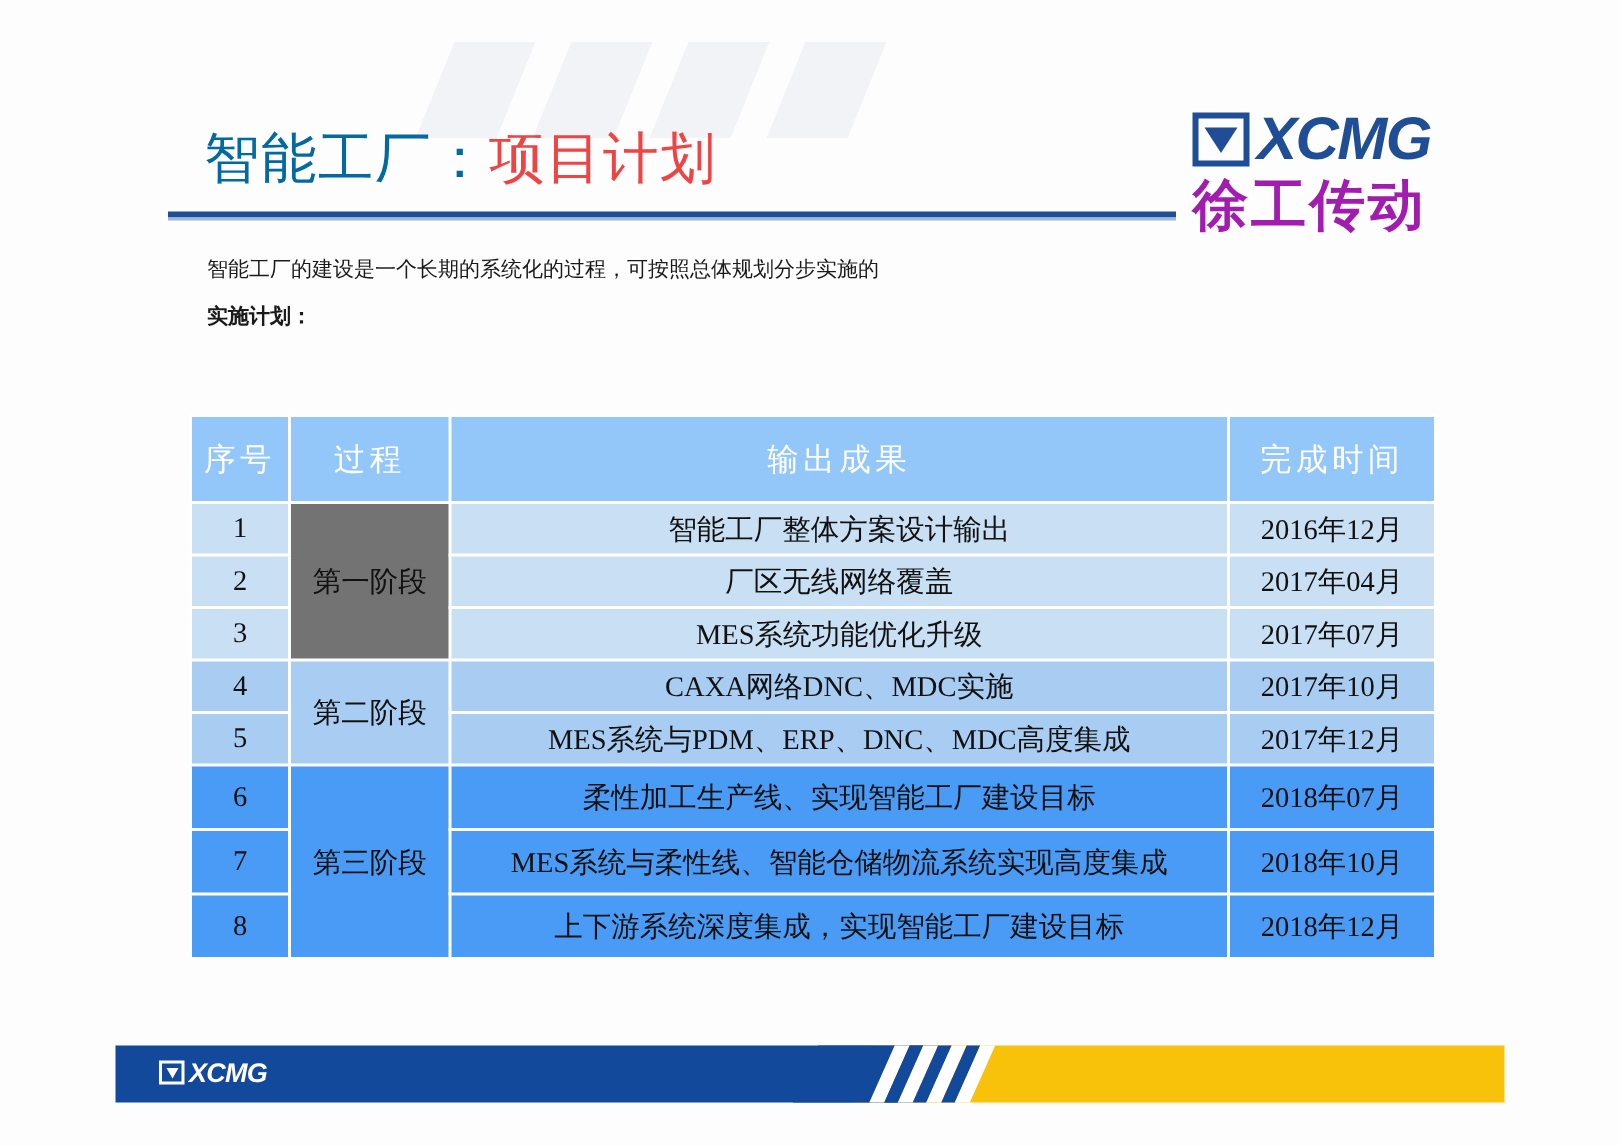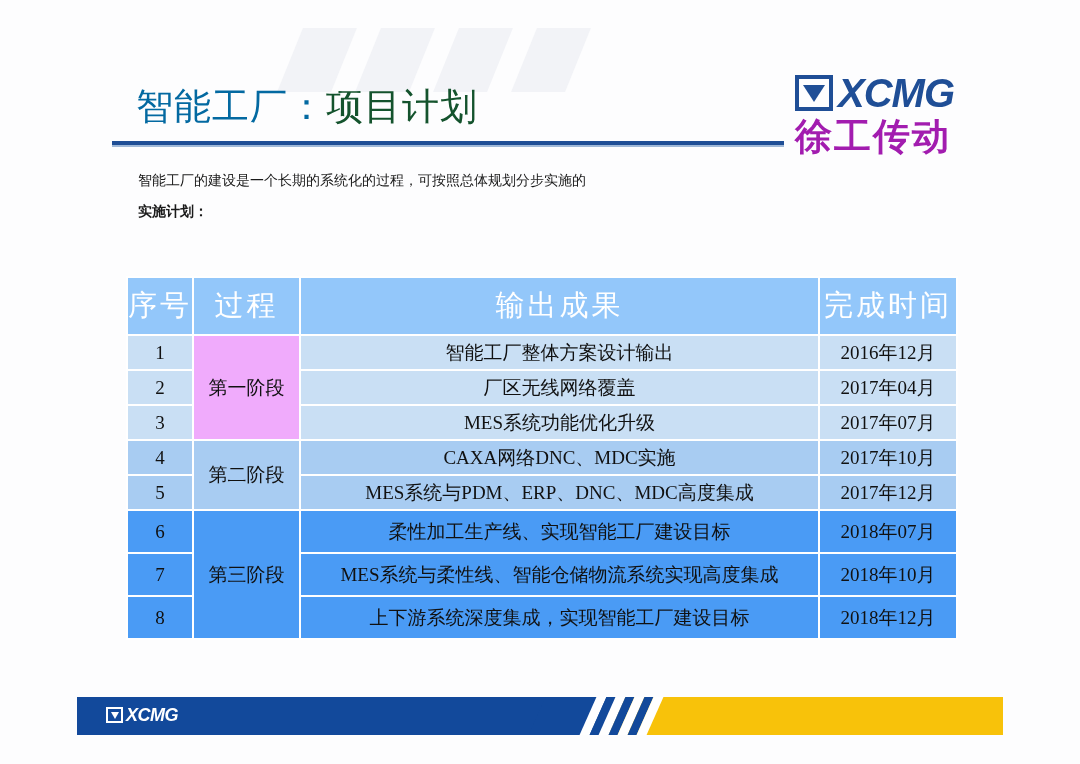--- a/index.html
+++ b/index.html
@@ -35,21 +35,21 @@
   
   #header-title {
     position: absolute;
     left: 136px; top: 83px;
     font-size: 37px;
     line-height: 48px;
     letter-spacing: 1px;
     white-space: nowrap;
   }
   #header-title .t-dark { color: #0369a1; }
-  #header-title .t-red  { color: #14532d; }
+  #header-title .t-red  { color: #ef4444; }
 
   #title-rule {
     position: absolute;
     left: 112px; top: 141px;
     width: 672px; height: 4px;
     background: #1F4E96;
   }
   #title-rule-light {
     position: absolute;
     left: 112px; top: 145px;
@@ -127,30 +127,30 @@
   #plan-table th, #plan-table td {
     border: 2px solid #ffffff;
     text-align: center;
     vertical-align: middle;
   }
   #plan-table thead th {
     height: 58px;
     background: #93C7FA;
     color: #ffffff;
     font-weight: normal;
-    font-size: 29px;
+    font-size: 21px;
     letter-spacing: 3px;
   }
   #plan-table tbody td { height: 35px; }
 
   .ph1 { background: #C9DFF4; }
   .ph2 { background: #A8CCF2; }
   .ph3 { background: #4A9BF5; }
 
-  .ph1-alt { background: #f0abfc; }
+  .ph1-alt { background: #737373; }
 
   #plan-table tbody tr.r-big td { height: 43px; }
 
   
   #footer {
     position: absolute;
     left: 77px; top: 697px;
     width: 926px; height: 38px;
   }
   #footer .bar-blue {

